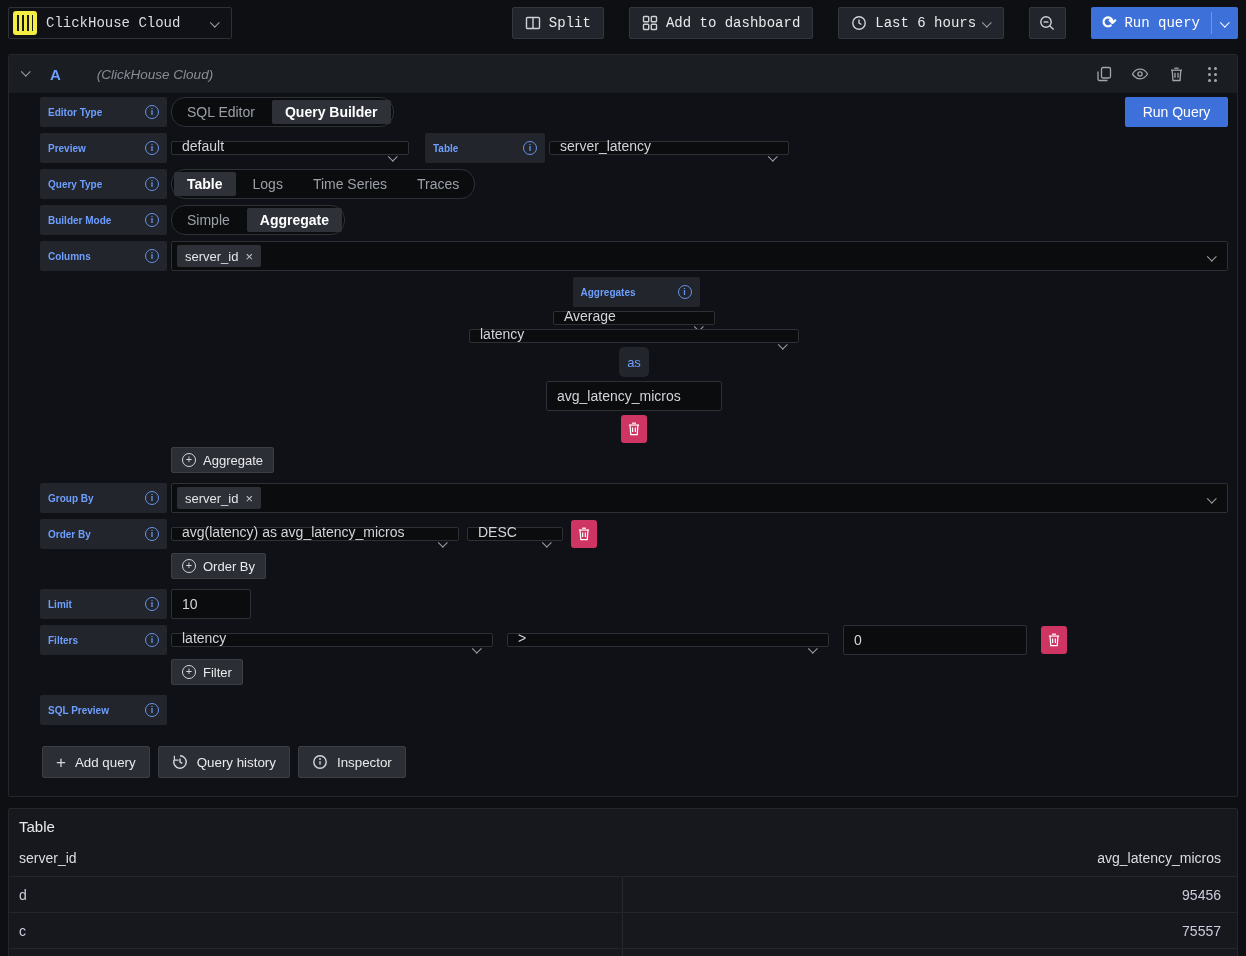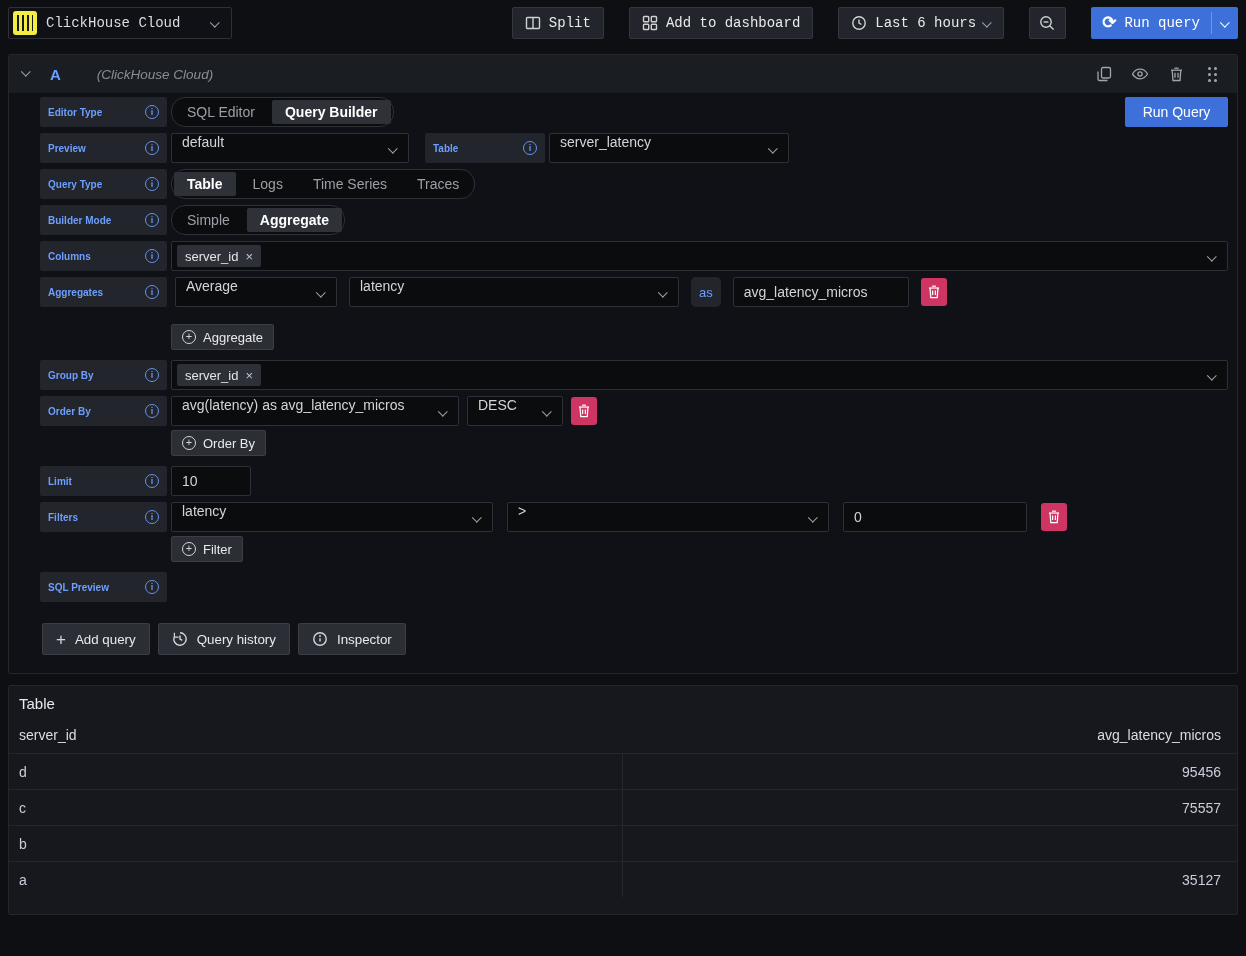--- a/index.html
+++ b/index.html
@@ -44,21 +44,21 @@
   .drag-dots { display:grid; grid-template-columns:3px 3px; gap:3px; }
   .drag-dots i { width:3px; height:3px; border-radius:50%; background:#a2a7ad; }
 
   .q-body { padding:4px 9px 0 31px; }
   .q-row { display:flex; align-items:center; margin-bottom:6px; }
   .q-row.top-align { align-items:flex-start; }
   .label-box { width:127px; height:30px; flex:none; background:#22252b; border-radius:2px; display:flex; align-items:center; justify-content:space-between; padding:0 8px; margin-right:4px; }
   .label-box .lt { color:#6e9fff; font-size:10px; font-weight:700; white-space:nowrap; }
   .label-box.w120 { width:120px; }
 
-  .sel { height:30px; background:#0b0c0e; border:1px solid #2e3036; border-radius:2px; display:flex; align-items:flex-start; padding:0 26px 0 10px; position:relative; color:#d3d4da; cursor:pointer; white-space:nowrap; }
+  .sel { height:14px; background:#0b0c0e; border:1px solid #2e3036; border-radius:2px; display:flex; align-items:flex-end; padding:0 26px 0 10px; position:relative; color:#d3d4da; cursor:pointer; white-space:nowrap; }
   .sel .chev { position:absolute; right:11px; top:12px; }
   .inp { height:30px; background:#0b0c0e; border:1px solid #2e3036; border-radius:2px; display:flex; align-items:center; padding:0 10px; color:#d3d4da; cursor:text; }
   .multisel { flex:1; height:30px; background:#0b0c0e; border:1px solid #2e3036; border-radius:2px; display:flex; align-items:center; padding:0 26px 0 5px; position:relative; cursor:pointer; }
   .multisel .chev { position:absolute; right:11px; top:12px; }
   .chip { height:22px; display:flex; align-items:center; gap:7px; background:#2d3037; border-radius:2px; padding:0 8px; color:#e4e5e9; font-size:13px; }
   .chip .x { color:#c3c6cc; font-size:13px; cursor:pointer; line-height:1; }
 
   .radio-group { display:inline-flex; height:30px; background:#0b0c0e; border:1px solid #2e3036; border-radius:14px; }
   .radio-opt { margin:2px; padding:0 13px; display:flex; align-items:center; border-radius:2px; color:#9aa0a7; font-weight:500; cursor:pointer; white-space:nowrap; }
   .radio-opt.active { background:#2e3138; color:#ffffff; font-weight:700; }
@@ -252,21 +252,21 @@
       </div>
       <div class="multisel">
         <span class="chip">
           <span>server_id</span>
           <span class="x">×</span>
         </span>
         <span class="chev"></span>
       </div>
     </div>
 
-    <div class="q-row" style="gap:12px; margin-bottom:17px;">
+    <div class="q-row" style="gap:4px; margin-bottom:4px;flex-direction:column;">
       <div class="label-box" style="margin-right:-4px;">
         <span class="lt">Aggregates</span>
         <span class="info-i">i</span>
       </div>
       <div class="sel" style="width:162px;">
         <span>Average</span>
         <span class="chev"></span>
       </div>
       <div class="sel" style="width:330px;">
         <span>latency</span>

